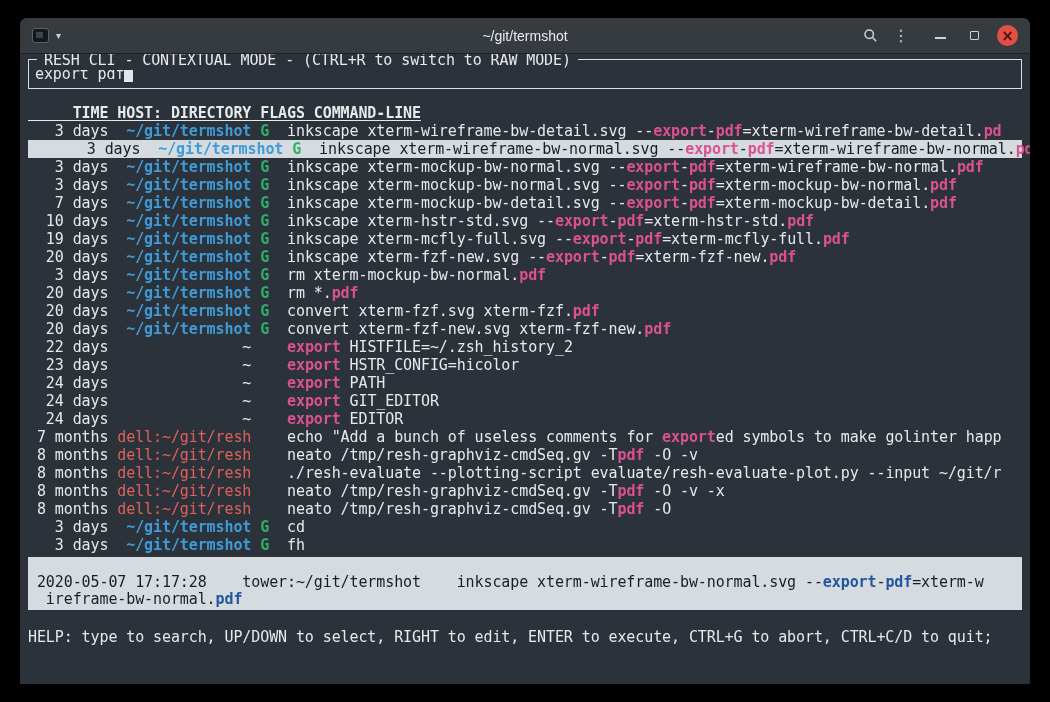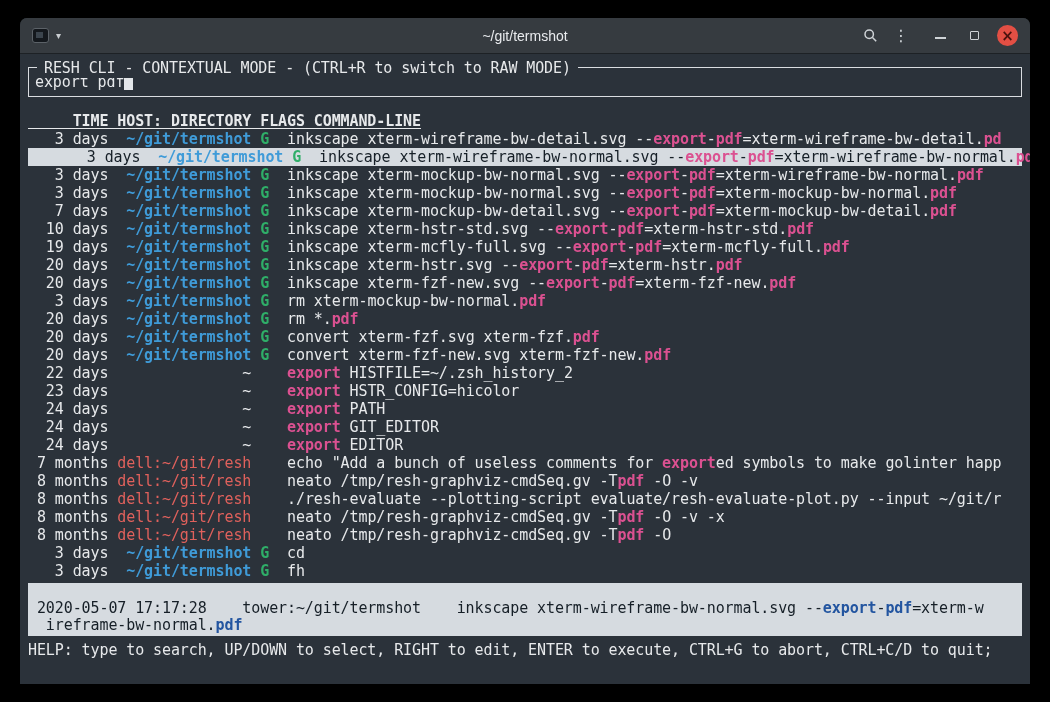--- a/index.html
+++ b/index.html
@@ -36,42 +36,42 @@
   .icon-max { width:9px; height:9px; border:1.5px solid #cfd3d7; border-radius:1px; }
   .btn-close {
     width:21px; height:21px; border-radius:50%; background:var(--close,#e34f44);
     color:#4a120e; display:flex; align-items:center; justify-content:center;
     font-size:15px; font-weight:bold; font-family:"DejaVu Sans",sans-serif;
   }
   .term {
     padding:5px 8px 0; color:var(--fg,#e7e9eb); font-size:15px; line-height:18px;
     letter-spacing:-0.1px; height:630px; overflow:hidden;
   }
-  .search-box { position:relative; border:1px solid var(--border,#dadde1); margin-top:8px; height:30px; }
+  .search-box { position:relative; border:1px solid var(--border,#dadde1); margin-top:0; height:30px; }
   .frame-title {
     position:absolute; top:-10px; left:8px; background:var(--bg,#2b323a);
     padding:0 7px; height:20px; line-height:20px; white-space:pre; color:var(--fg,#e7e9eb);
   }
   .query-line { padding:5px 6px 0; white-space:pre; }
   .cursor { display:inline-block; width:9px; height:16px; background:#e3e6e9; vertical-align:-3px; }
   .lines { margin-top:15px; }
   .line { height:18px; line-height:18px; white-space:pre; }
   .line.selected { background:var(--selbg,#d6dbe0);padding-left:32px; }
   .c-d { color:var(--fg,#e7e9eb); }
   .line.selected .c-d { color:var(--selfg,#161f27); }
   .c-b { color:var(--blue,#3f9bd8); font-weight:bold; }
   .c-g { color:var(--green,#2fae68); font-weight:bold; }
   .c-m { color:var(--pink,#db5191); font-weight:bold; }
   .c-r { color:var(--red,#e0615c); }
   .c-h { color:var(--fg,#e7e9eb); text-decoration:underline; text-underline-offset:2px;font-weight:bold; }
   .status { background:var(--selbg,#d6dbe0); margin-top:3px; padding:17px 0 2px; }
   .status .line { height:17px; line-height:17px; }
   .c-s { color:var(--selfg,#161f27); }
   .c-sm { color:var(--stmatch,#2355a0); font-weight:bold; }
-  .help { margin-top:5px; white-space:pre; color:var(--fg,#e7e9eb); }
+  .help { margin-top:18px; white-space:pre; color:var(--fg,#e7e9eb); }
 </style>
 </head>
 <body>
 
 <div class="window">
   <div class="titlebar">
     <div class="tb-left">
       <span class="app-icon"></span>
       <span class="chevron">▾</span>
     </div>
@@ -102,21 +102,20 @@
 
     <div class="lines" id="history-list">
         <div class="line"><span class="c-h">     TIME HOST: DIRECTORY FLAGS COMMAND-LINE</span></div>
         <div class="line"><span class="c-d">   3 days </span><span class="c-b"> ~/git/termshot</span><span class="c-d"> </span><span class="c-g">G</span><span class="c-d">  </span><span class="c-d">inkscape xterm-wireframe-bw-detail.svg --</span><span class="c-m">export</span><span class="c-d">-</span><span class="c-m">pdf</span><span class="c-d">=xterm-wireframe-bw-detail.</span><span class="c-m">pd</span></div>
         <div class="line selected"><span class="c-d">   3 days </span><span class="c-b"> ~/git/termshot</span><span class="c-d"> </span><span class="c-g">G</span><span class="c-d">  </span><span class="c-d">inkscape xterm-wireframe-bw-normal.svg --</span><span class="c-m">export</span><span class="c-d">-</span><span class="c-m">pdf</span><span class="c-d">=xterm-wireframe-bw-normal.</span><span class="c-m">pd</span></div>
         <div class="line"><span class="c-d">   3 days </span><span class="c-b"> ~/git/termshot</span><span class="c-d"> </span><span class="c-g">G</span><span class="c-d">  </span><span class="c-d">inkscape xterm-mockup-bw-normal.svg --</span><span class="c-m">export</span><span class="c-d">-</span><span class="c-m">pdf</span><span class="c-d">=xterm-wireframe-bw-normal.</span><span class="c-m">pdf</span></div>
         <div class="line"><span class="c-d">   3 days </span><span class="c-b"> ~/git/termshot</span><span class="c-d"> </span><span class="c-g">G</span><span class="c-d">  </span><span class="c-d">inkscape xterm-mockup-bw-normal.svg --</span><span class="c-m">export</span><span class="c-d">-</span><span class="c-m">pdf</span><span class="c-d">=xterm-mockup-bw-normal.</span><span class="c-m">pdf</span></div>
         <div class="line"><span class="c-d">   7 days </span><span class="c-b"> ~/git/termshot</span><span class="c-d"> </span><span class="c-g">G</span><span class="c-d">  </span><span class="c-d">inkscape xterm-mockup-bw-detail.svg --</span><span class="c-m">export</span><span class="c-d">-</span><span class="c-m">pdf</span><span class="c-d">=xterm-mockup-bw-detail.</span><span class="c-m">pdf</span></div>
         <div class="line"><span class="c-d">  10 days </span><span class="c-b"> ~/git/termshot</span><span class="c-d"> </span><span class="c-g">G</span><span class="c-d">  </span><span class="c-d">inkscape xterm-hstr-std.svg --</span><span class="c-m">export</span><span class="c-d">-</span><span class="c-m">pdf</span><span class="c-d">=xterm-hstr-std.</span><span class="c-m">pdf</span></div>
         <div class="line"><span class="c-d">  19 days </span><span class="c-b"> ~/git/termshot</span><span class="c-d"> </span><span class="c-g">G</span><span class="c-d">  </span><span class="c-d">inkscape xterm-mcfly-full.svg --</span><span class="c-m">export</span><span class="c-d">-</span><span class="c-m">pdf</span><span class="c-d">=xterm-mcfly-full.</span><span class="c-m">pdf</span></div>
-        <div class="line"><span class="c-d">  20 days </span><span class="c-b"> ~/git/termshot</span><span class="c-d"> </span><span class="c-g">G</span><span class="c-d">  </span><span class="c-d">inkscape xterm-hstr.svg --</span><span class="c-m">export</span><span class="c-d">-</span><span class="c-m">pdf</span><span class="c-d">=xterm-hstr.</span><span class="c-m">pdf</span></div>
         <div class="line"><span class="c-d">  20 days </span><span class="c-b"> ~/git/termshot</span><span class="c-d"> </span><span class="c-g">G</span><span class="c-d">  </span><span class="c-d">inkscape xterm-fzf-new.svg --</span><span class="c-m">export</span><span class="c-d">-</span><span class="c-m">pdf</span><span class="c-d">=xterm-fzf-new.</span><span class="c-m">pdf</span></div>
         <div class="line"><span class="c-d">   3 days </span><span class="c-b"> ~/git/termshot</span><span class="c-d"> </span><span class="c-g">G</span><span class="c-d">  </span><span class="c-d">rm xterm-mockup-bw-normal.</span><span class="c-m">pdf</span></div>
         <div class="line"><span class="c-d">  20 days </span><span class="c-b"> ~/git/termshot</span><span class="c-d"> </span><span class="c-g">G</span><span class="c-d">  </span><span class="c-d">rm *.</span><span class="c-m">pdf</span></div>
         <div class="line"><span class="c-d">  20 days </span><span class="c-b"> ~/git/termshot</span><span class="c-d"> </span><span class="c-g">G</span><span class="c-d">  </span><span class="c-d">convert xterm-fzf.svg xterm-fzf.</span><span class="c-m">pdf</span></div>
         <div class="line"><span class="c-d">  20 days </span><span class="c-b"> ~/git/termshot</span><span class="c-d"> </span><span class="c-g">G</span><span class="c-d">  </span><span class="c-d">convert xterm-fzf-new.svg xterm-fzf-new.</span><span class="c-m">pdf</span></div>
         <div class="line"><span class="c-d">  22 days </span><span class="c-d">              ~</span><span class="c-d">    </span><span class="c-m">export</span><span class="c-d"> HISTFILE=~/.zsh_history_2</span></div>
         <div class="line"><span class="c-d">  23 days </span><span class="c-d">              ~</span><span class="c-d">    </span><span class="c-m">export</span><span class="c-d"> HSTR_CONFIG=hicolor</span></div>
         <div class="line"><span class="c-d">  24 days </span><span class="c-d">              ~</span><span class="c-d">    </span><span class="c-m">export</span><span class="c-d"> PATH</span></div>
         <div class="line"><span class="c-d">  24 days </span><span class="c-d">              ~</span><span class="c-d">    </span><span class="c-m">export</span><span class="c-d"> GIT_EDITOR</span></div>
         <div class="line"><span class="c-d">  24 days </span><span class="c-d">              ~</span><span class="c-d">    </span><span class="c-m">export</span><span class="c-d"> EDITOR</span></div>

